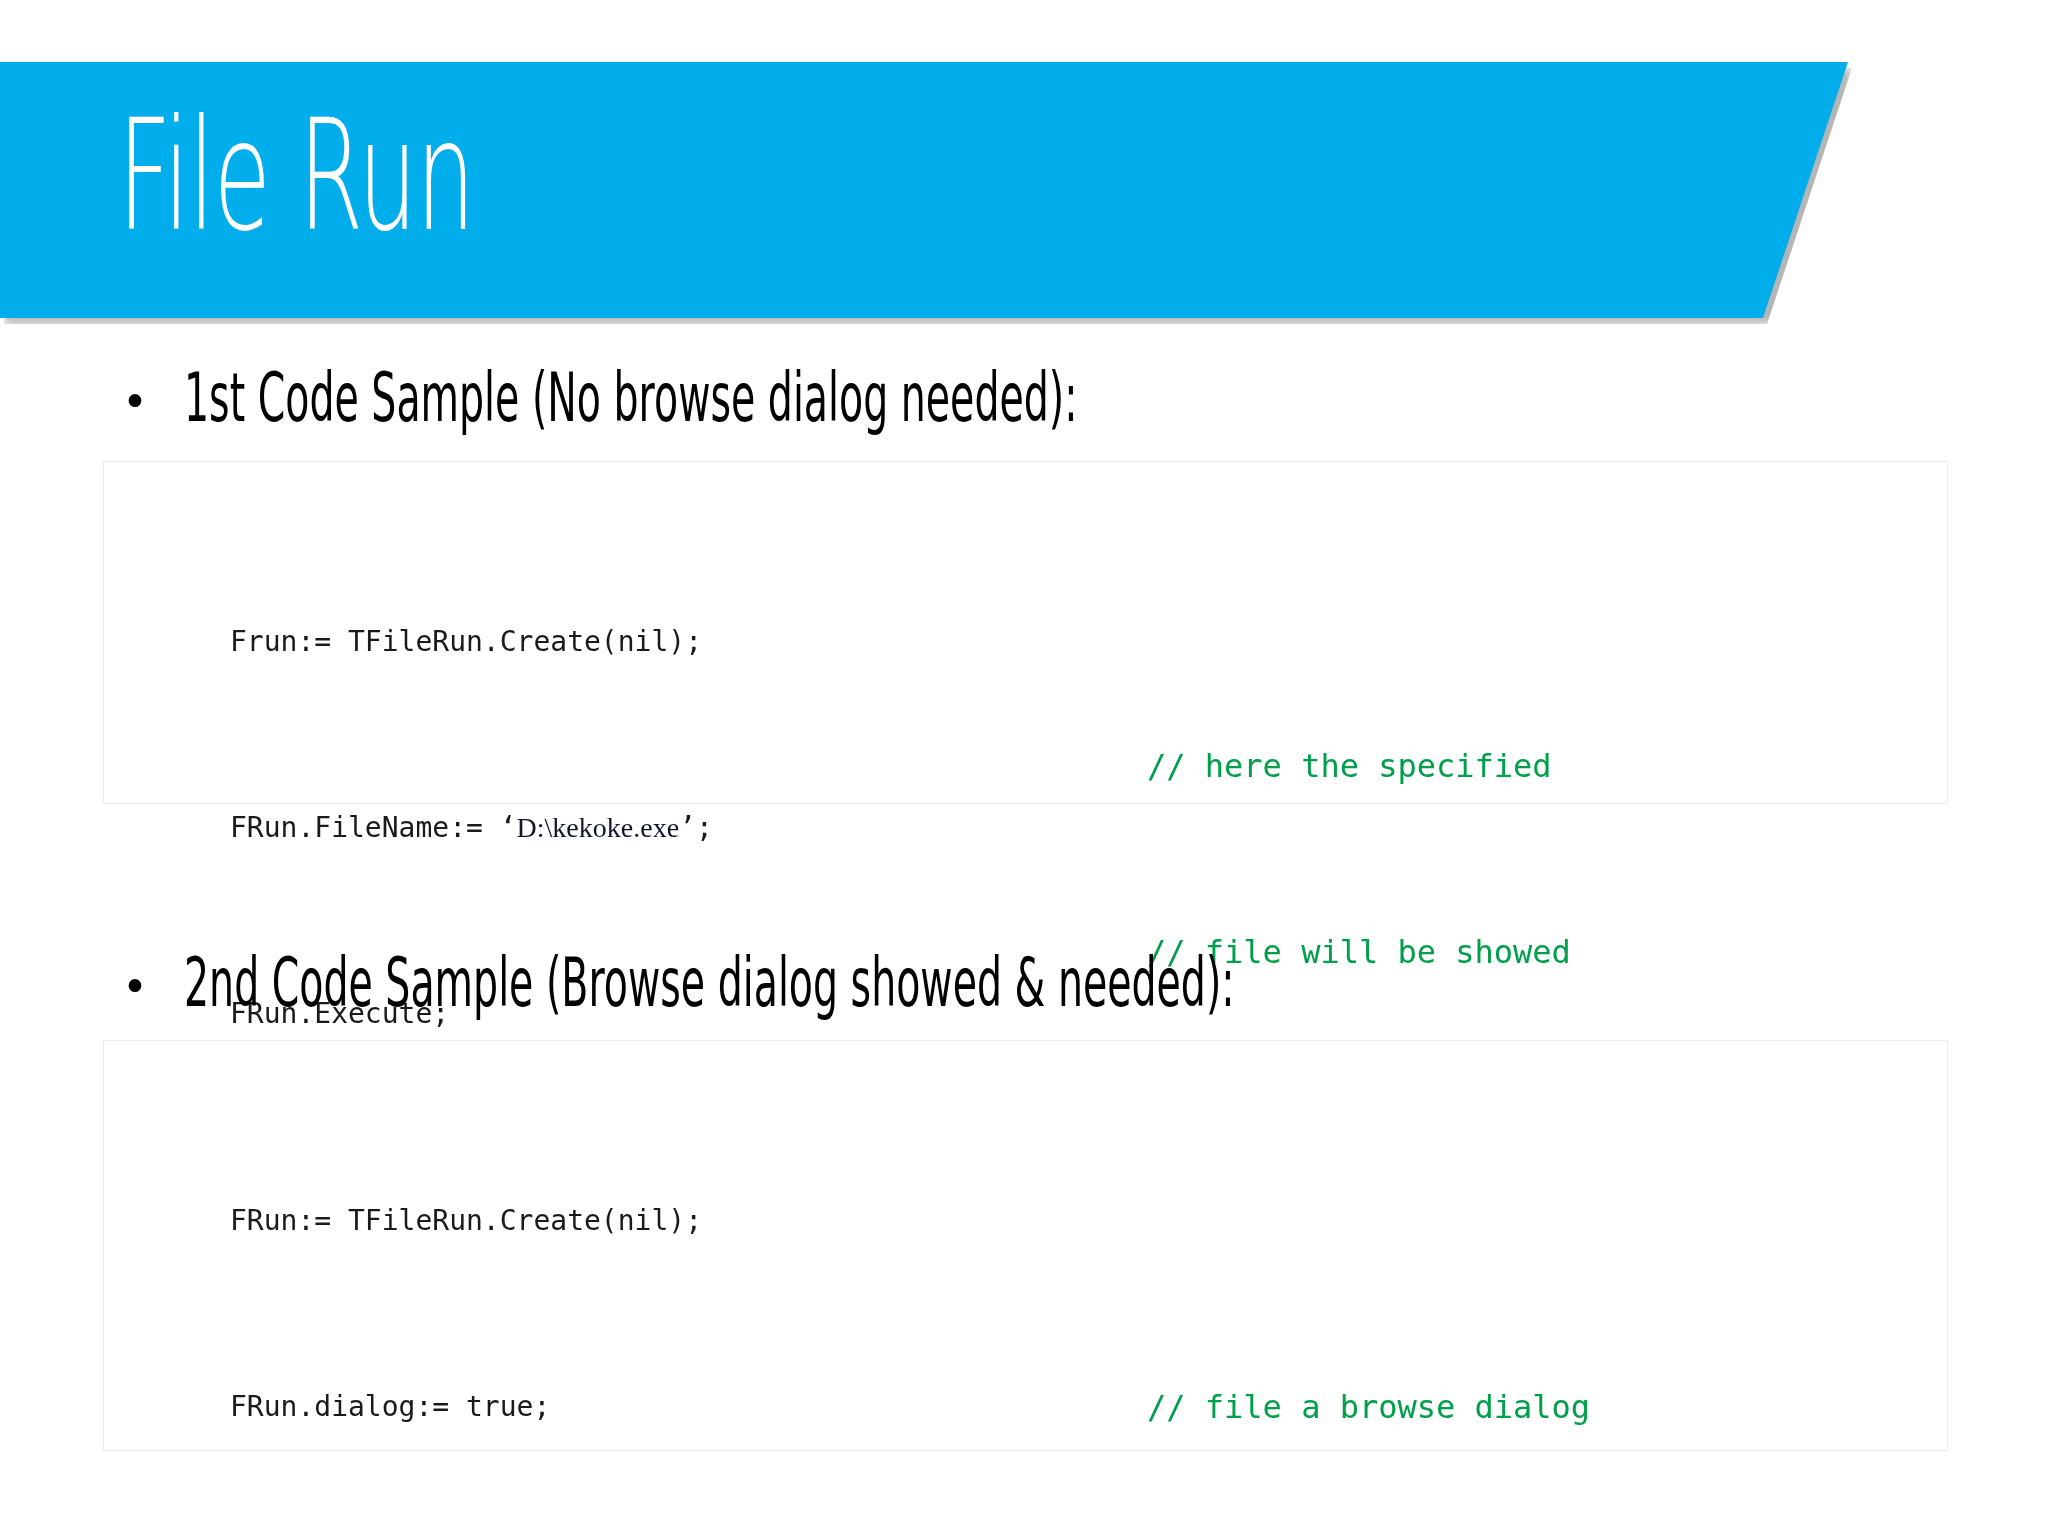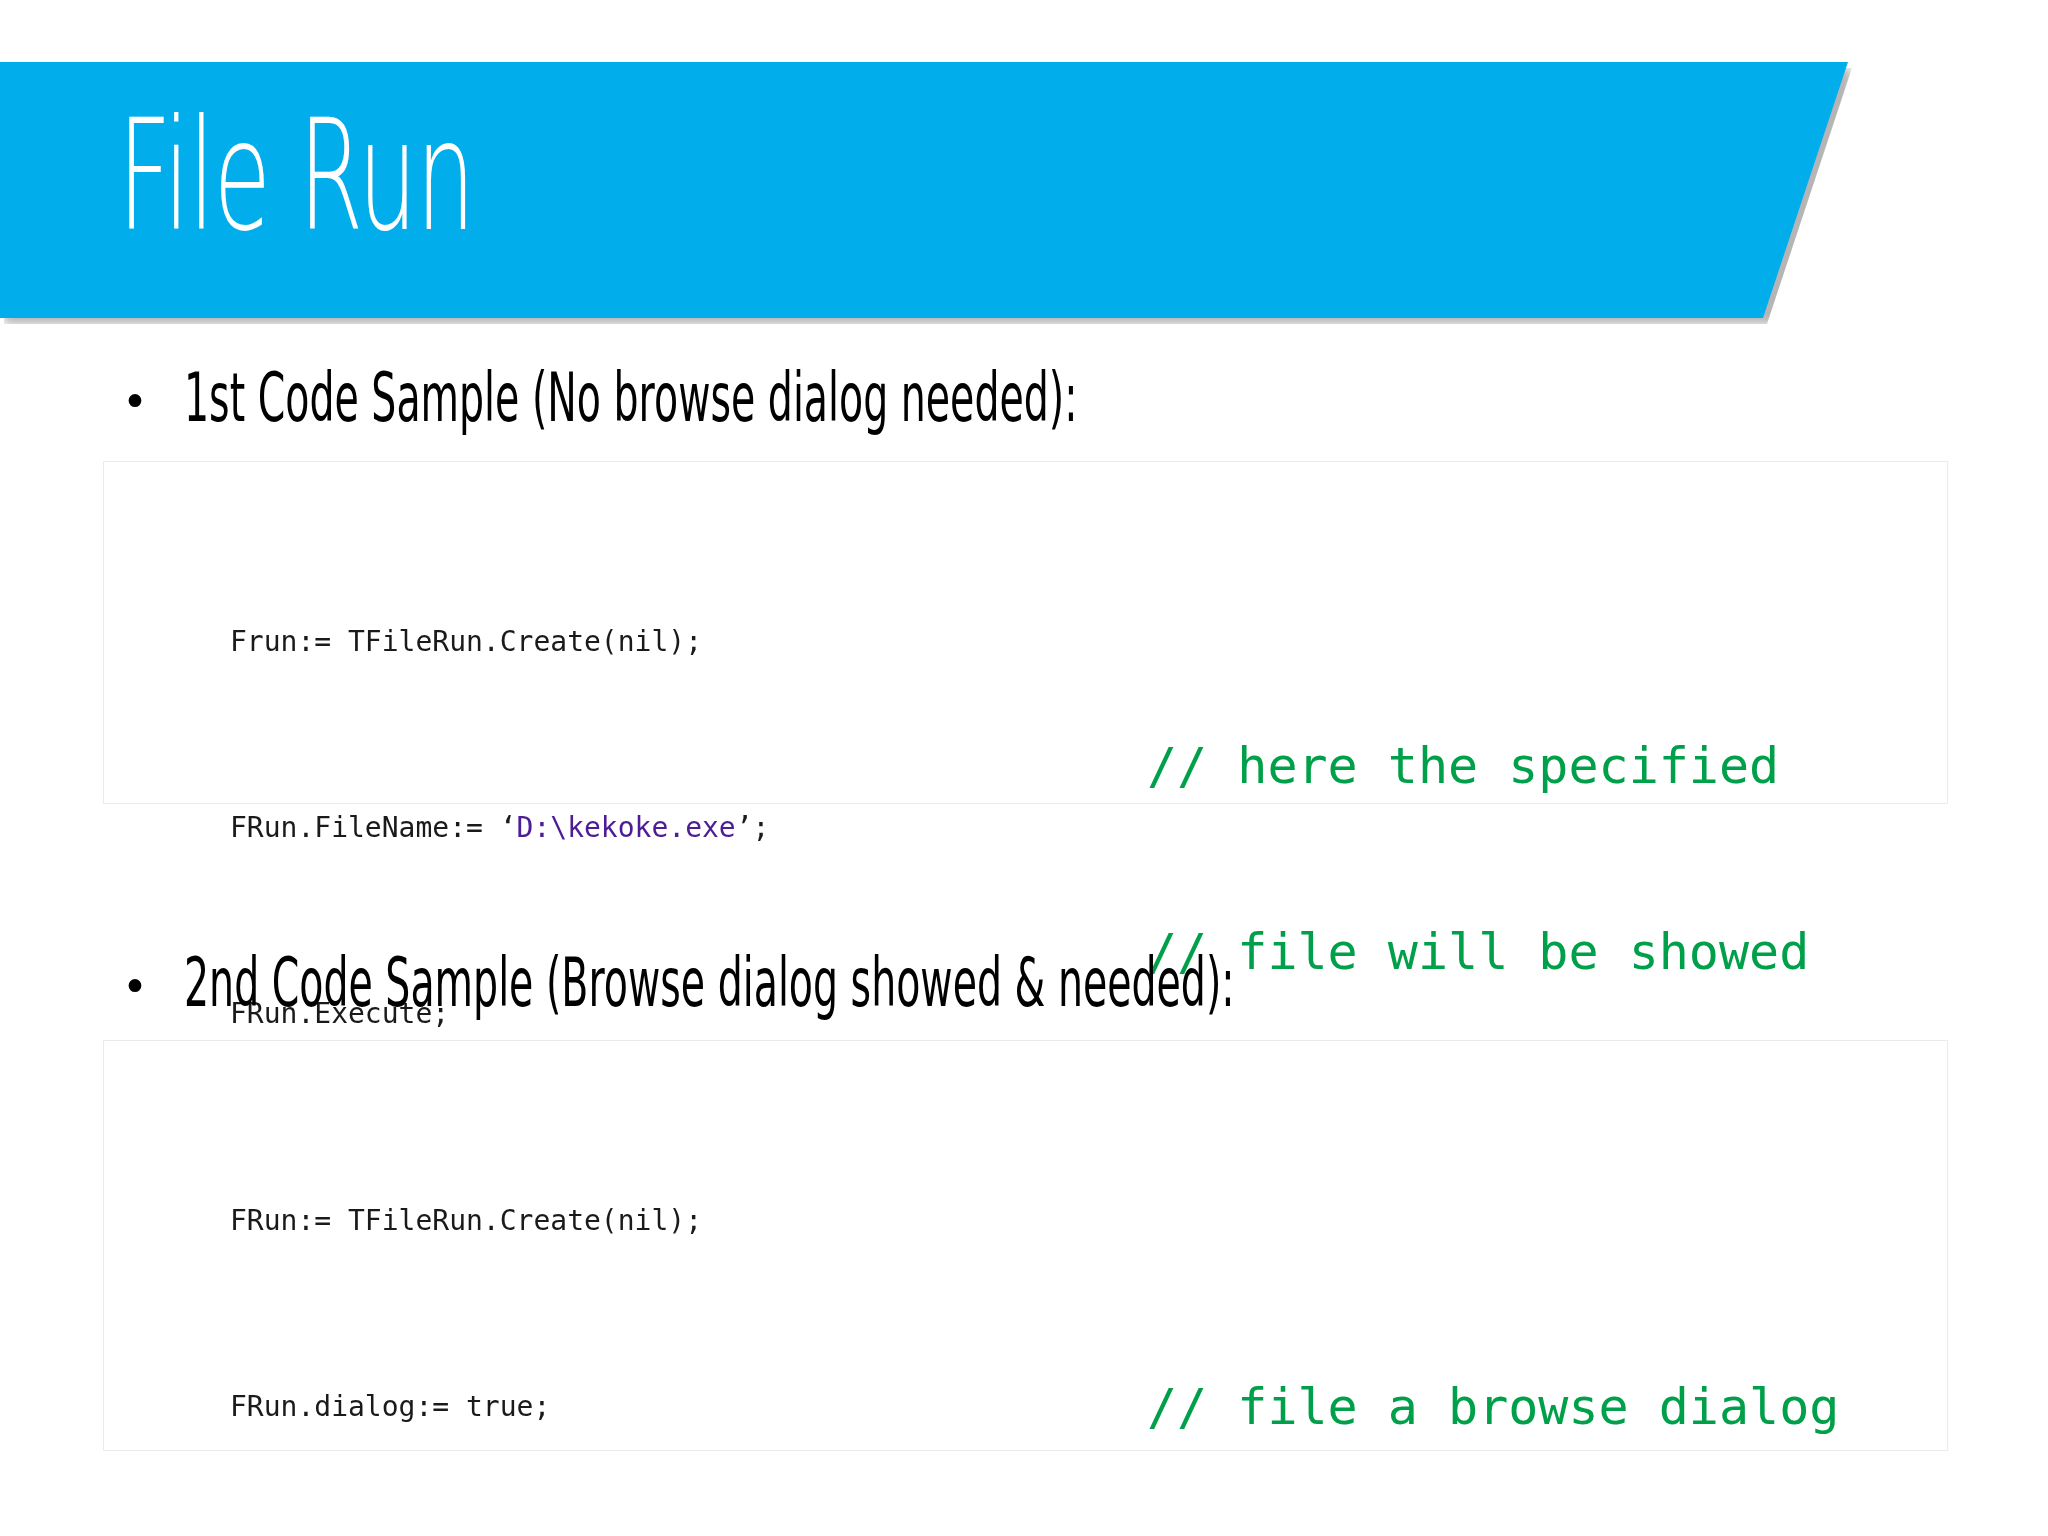--- a/index.html
+++ b/index.html
@@ -97,28 +97,28 @@
     position: absolute;
     left: 126px;
     top: 25px;
     font-family: "DejaVu Sans Mono", monospace;
     font-size: 28px;
     line-height: 62px;
     white-space: pre;
     color: #1a1a1a;
   }
   .code-line { height: 62px; }
-  .tok-str   { color: #4c1d95; }
+  .tok-str   { color: #0f172a; font-family: Liberation Serif, serif; }
   .tok-quote { color: #1a1a1a; }
 
   .comment-lines {
     position: absolute;
     left: 1043px;
     font-family: "DejaVu Sans Mono", monospace;
-    font-size: 50px;
+    font-size: 32px;
     line-height: 62px;
     white-space: pre;
     color: #00a04a;
   }
   #comments-1 { top: 149px; }
   #comments-2 { top: 211px; }
   .comment-line { height: 62px; }
 </style>
 </head>
 <body>

